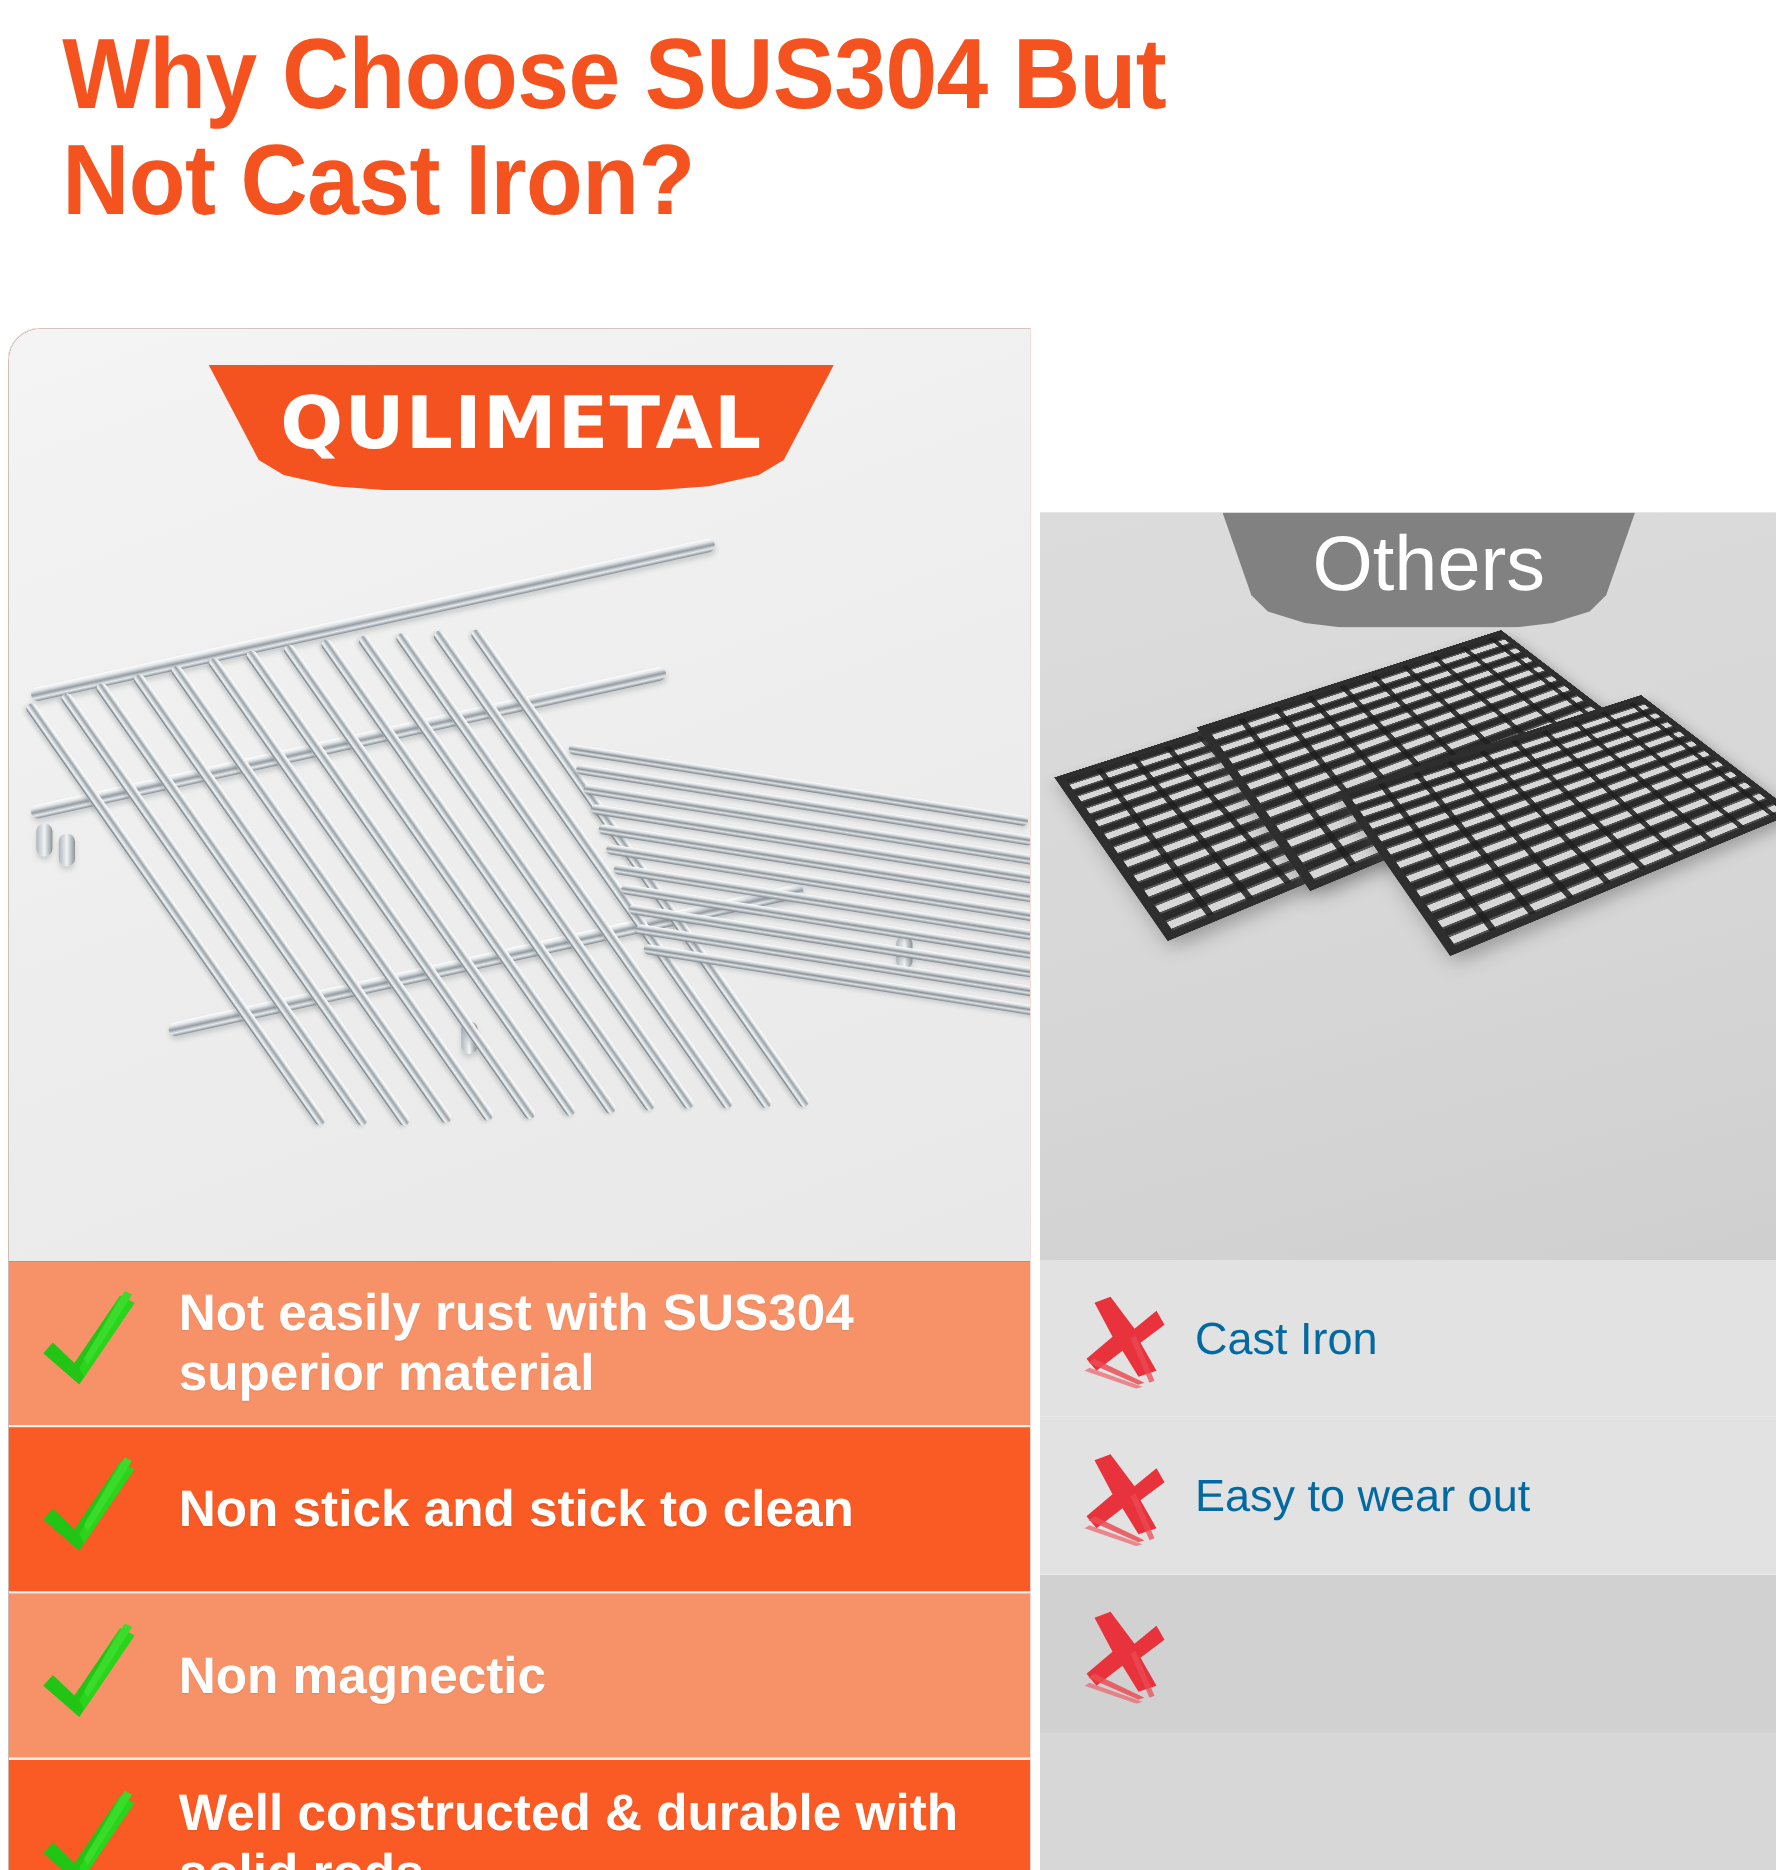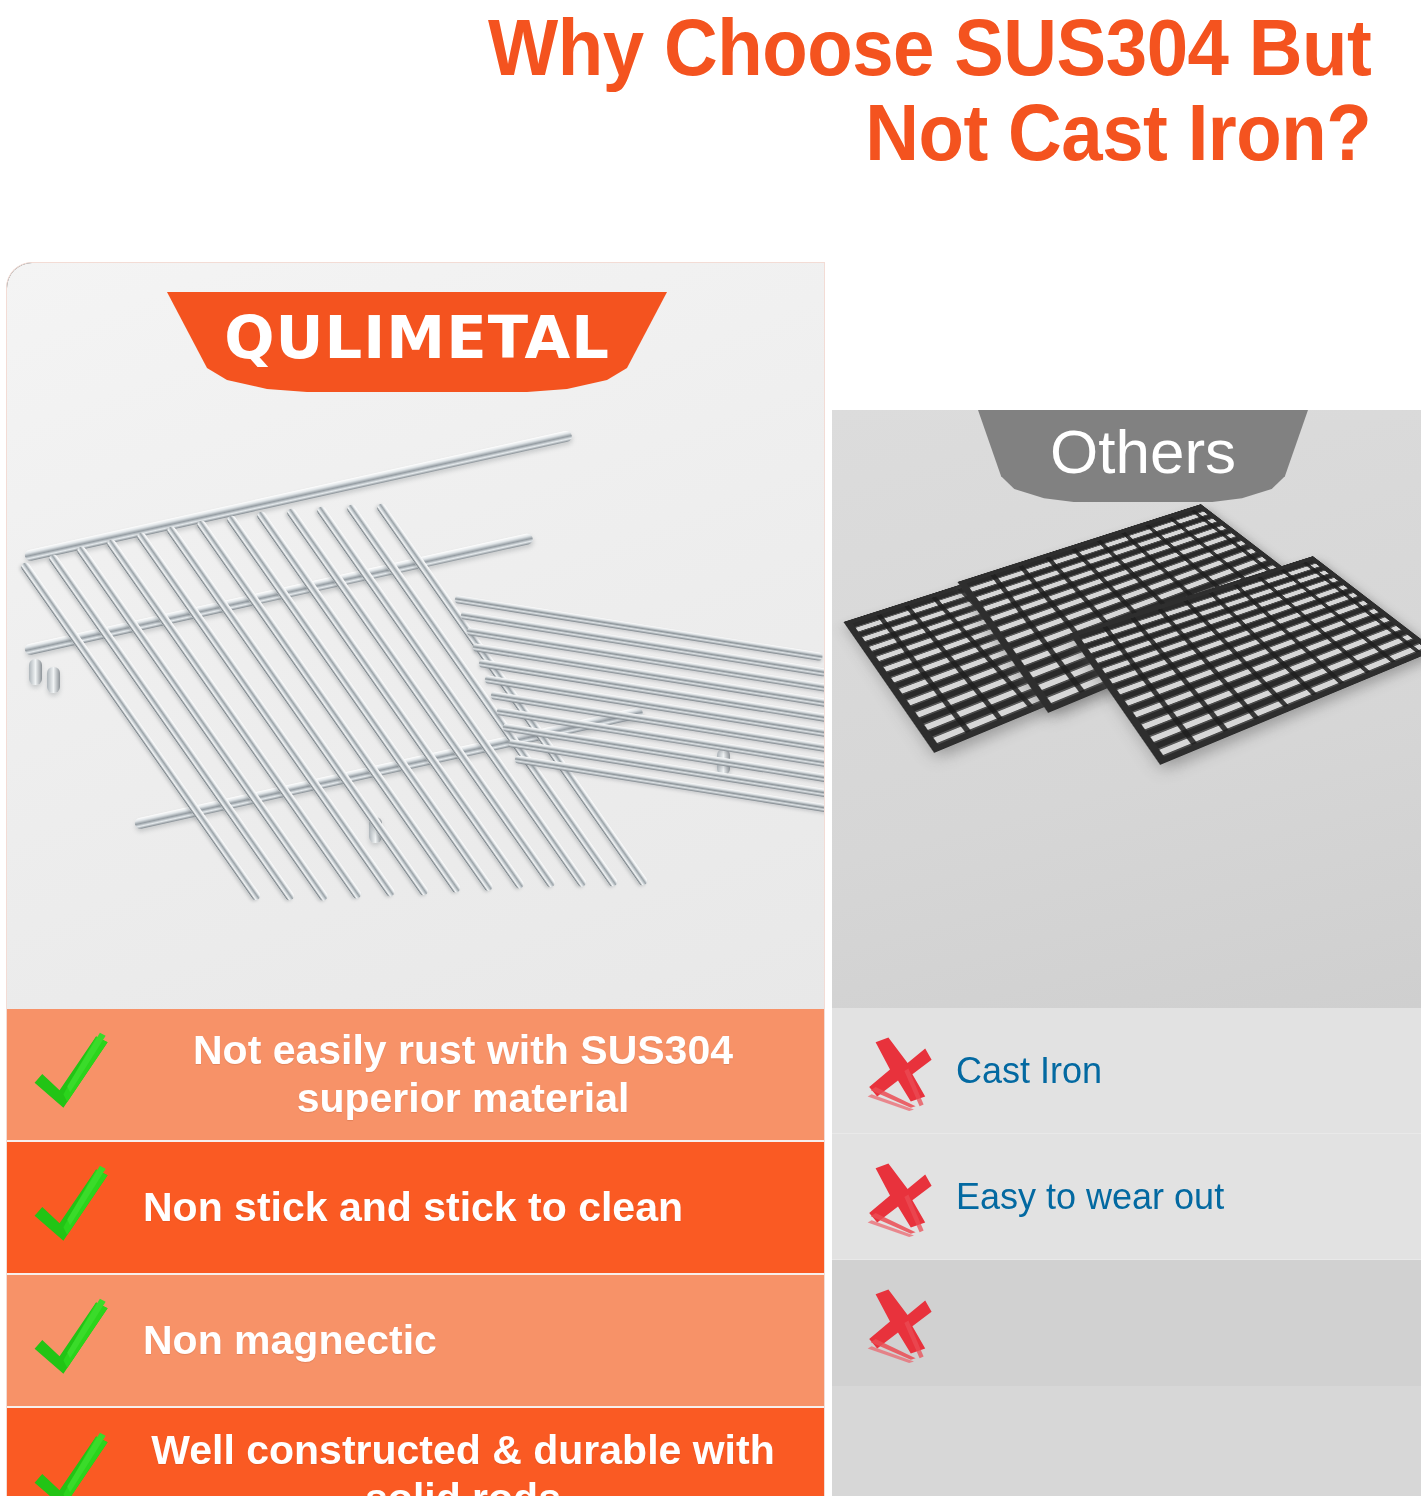--- a/index.html
+++ b/index.html
@@ -12,24 +12,24 @@
     height: 1496px;
     font-family: "Liberation Sans", sans-serif;
     position: relative;
     overflow: hidden;
   }
 
   
   .title-block {
     position: absolute;
     left: 0;
-    top: 0;
+    top: 11px;
     width: 1421px;
     height: 232px;
-    text-align: right;
+    text-align: left;
     padding-top: 6px;
     box-sizing: border-box;
   }
   .title-line {
     color: #F4531F;
     font-weight: bold;
     font-size: 80px;
     line-height: 1.06;
     letter-spacing: -0.5px;
     white-space: nowrap;
@@ -50,21 +50,20 @@
     left: 6px;
     top: 30px;
     width: 819px;
     height: 1234px;
     background: #404040;
     border: 1px solid #F3DCD5;
     border-bottom: none;
     border-top-left-radius: 26px;
     box-sizing: border-box;
     overflow: hidden;
-    text-align: center;
   }
   .panel-right {
     position: absolute;
     left: 832px;
     top: 178px;
     width: 589px;
     height: 1086px;
     background: #D7D7D7;
     box-sizing: border-box;
     overflow: hidden;

